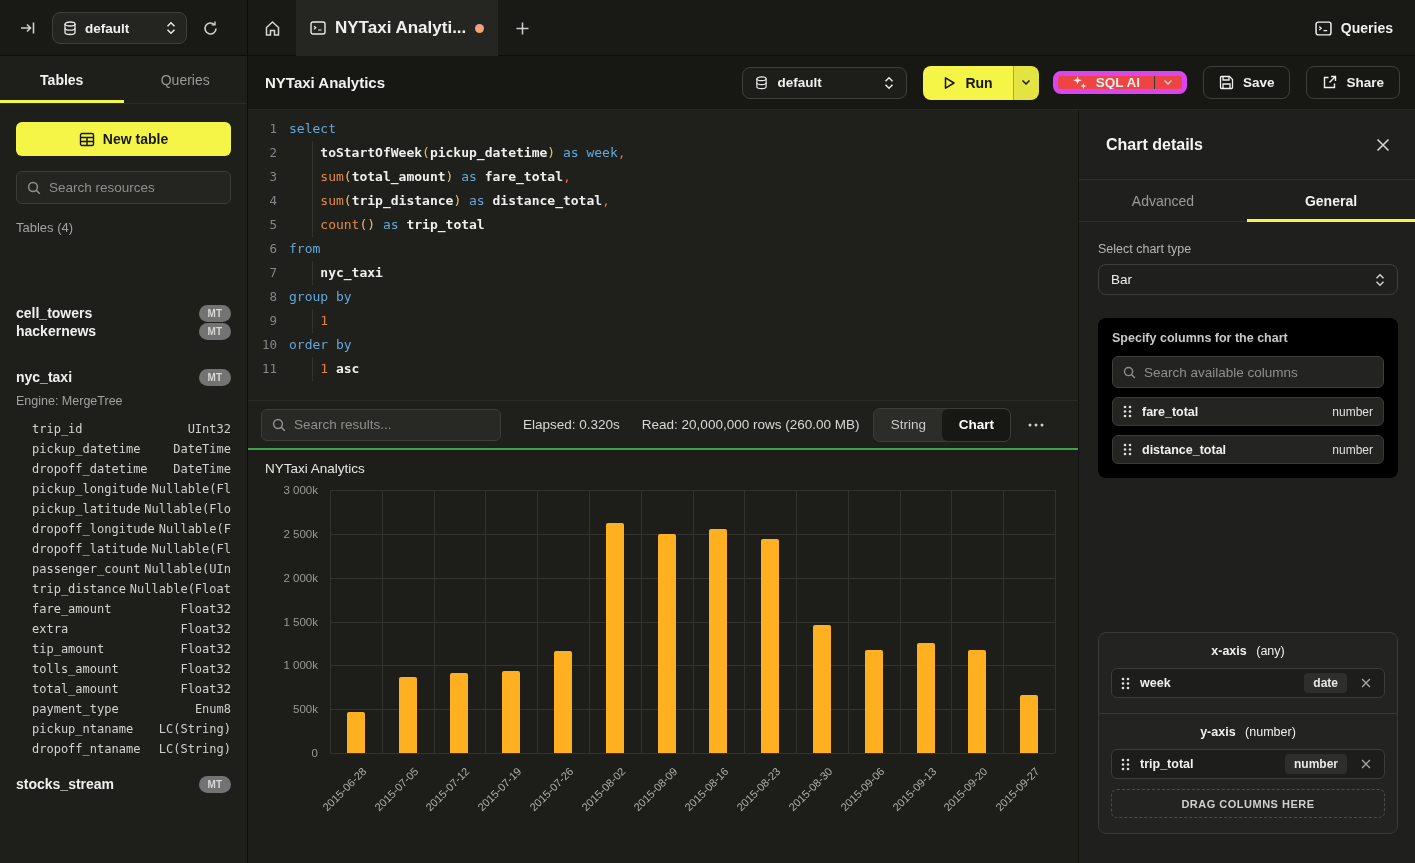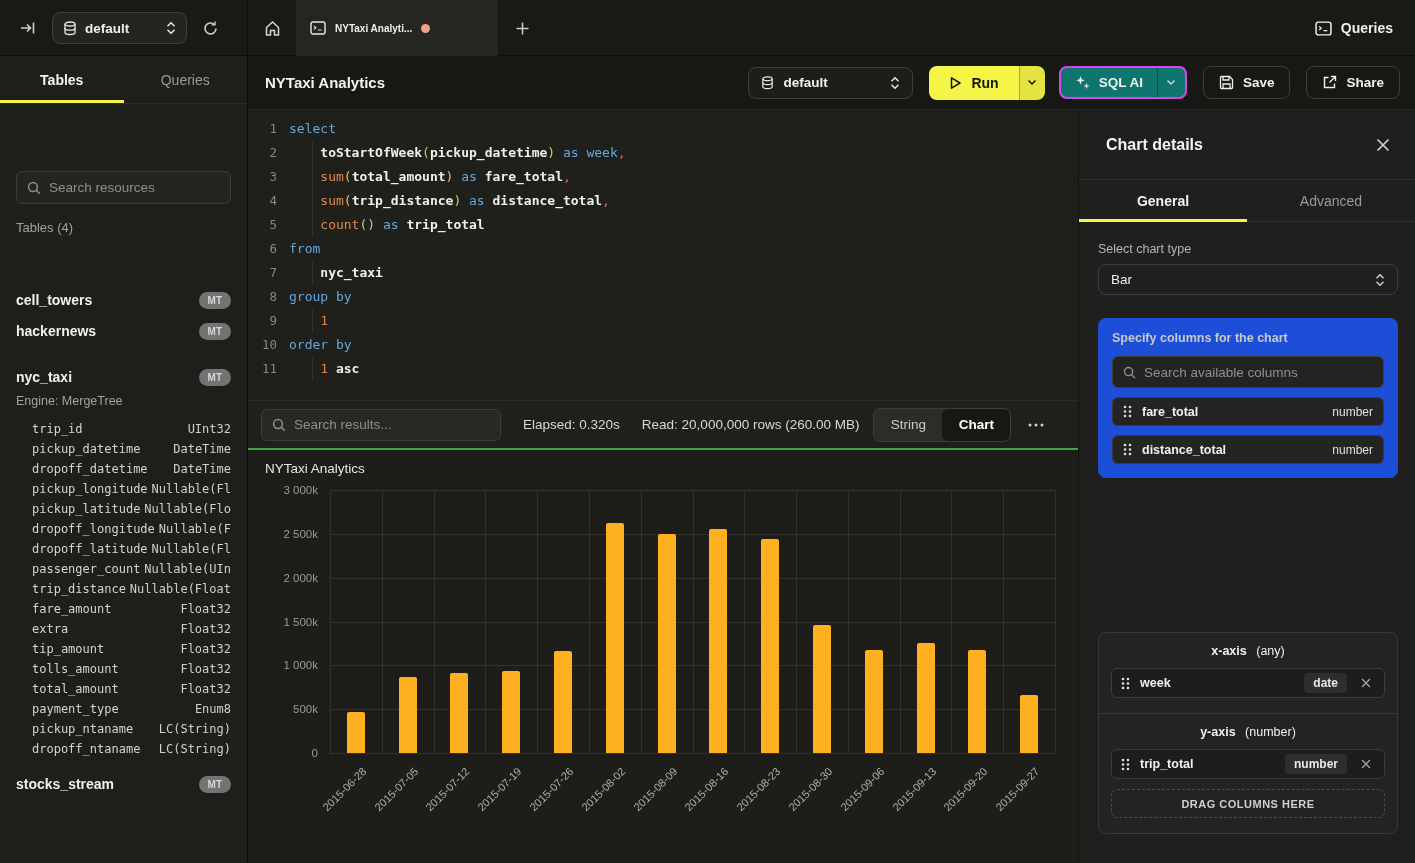--- a/index.html
+++ b/index.html
@@ -12,21 +12,21 @@
   .topbar-left { position:absolute; left:0; top:0; width:248px; height:56px; display:flex; align-items:center; border-right:1px solid #0c0c0a; }
   .icon-btn { display:flex; align-items:center; justify-content:center; color:#cfcfcd; cursor:pointer; }
   .collapse-btn { width:32px; height:32px; margin-left:12px; }
   .db-selector { margin-left:8px; width:135px; height:32px; background:#242421; border:1px solid #3f3f3c; border-radius:8px; display:flex; align-items:center; padding:0 10px; gap:8px; cursor:pointer; }
   .db-selector .lbl { flex:1; font-size:13.5px; font-weight:600; color:#f0f0ee; }
   .refresh-btn { width:30px; height:30px; margin-left:8px; }
 
   .tabstrip { position:absolute; left:248px; top:0; right:0; height:56px; display:flex; align-items:stretch; }
   .home-btn { width:48px; display:flex; align-items:center; justify-content:center; color:#d6d6d4; cursor:pointer; }
   .query-tab { width:202px; background:#252521; display:flex; align-items:center; gap:9px; padding:0 14px; cursor:pointer; }
-  .query-tab .t-title { font-size:10px; font-weight:600; color:#f0f0ee; white-space:nowrap; overflow:hidden; }
+  .query-tab .t-title { font-size:17px; font-weight:600; color:#f0f0ee; white-space:nowrap; overflow:hidden; }
   .tab-dot { width:9px; height:9px; border-radius:50%; background:#EFA27E; flex:none; }
   .newtab-btn { width:48px; display:flex; align-items:center; justify-content:center; color:#cfcfcd; font-size:20px; cursor:pointer; }
   .topbar-queries { position:absolute; right:22px; top:0; height:56px; display:flex; align-items:center; gap:9px; color:#f0f0ee; font-size:14px; font-weight:600; cursor:pointer; }
 
   
   .sidebar { position:absolute; left:0; top:56px; width:248px; bottom:0; background:#1e1e1b; border-right:1px solid #0c0c0a; }
   .side-tabs { height:48px; display:flex; border-bottom:1px solid #2b2b28; }
   .side-tab { flex:1; display:flex; align-items:center; justify-content:center; font-size:14px; color:#9a9a98; cursor:pointer; position:relative; }
   .side-tab.active { color:#f2f2f0; font-weight:600; }
   .side-tab.active::after { content:""; position:absolute; left:0; right:0; bottom:0; height:3px; background:#F5F548; }
@@ -46,21 +46,21 @@
 
   
   .toolbar { position:absolute; left:248px; top:56px; right:0; height:54px; background:#171714; border-bottom:1px solid #262623; display:flex; align-items:center; }
   .toolbar .q-title { margin-left:17px; font-size:15px; font-weight:600; color:#f2f2f0; }
   .toolbar-right { margin-left:auto; margin-right:15px; display:flex; align-items:center; }
   .tb-db { width:165px; height:32px; background:#1d1d1a; border:1px solid #3e3e3b; border-radius:8px; display:flex; align-items:center; gap:9px; padding:0 12px; cursor:pointer; }
   .tb-db .lbl { flex:1; font-size:13.5px; font-weight:600; color:#f0f0ee; }
   .run-btn { margin-left:16px; height:34px; border-radius:8px; overflow:hidden; display:flex; align-items:stretch; cursor:pointer; }
   .run-main { background:#F5F548; display:flex; align-items:center; gap:9px; padding:0 20px; color:#161613; font-size:14px; font-weight:600; }
   .run-caret { width:26px; background:#E3E342; display:flex; align-items:center; justify-content:center; color:#161613; border-left:1px solid rgba(0,0,0,0.25); }
-  .sqlai-btn { margin-left:14px; height:33px; background:#0f766e; border:2px solid #d946ef; border-radius:8px; display:flex; align-items:stretch; overflow:hidden; cursor:pointer; }
+  .sqlai-btn { margin-left:14px; height:23px; background:#ef4444; border:5px solid #d946ef; border-radius:8px; display:flex; align-items:stretch; overflow:hidden; cursor:pointer; }
   .sqlai-main { display:flex; align-items:center; gap:9px; padding:0 14px; font-size:13.5px; font-weight:600; color:#f0f0ee; }
   .sqlai-caret { width:28px; display:flex; align-items:center; justify-content:center; color:#cfcfcd; border-left:1px solid #3a3a37; }
   .ghost-btn { margin-left:16px; height:33px; background:transparent; border:1px solid #3e3e3b; border-radius:8px; display:flex; align-items:center; gap:9px; padding:0 15px; font-size:13.5px; font-weight:600; color:#f0f0ee; cursor:pointer; }
 
   
   .editor { position:absolute; left:248px; top:110px; width:830px; height:290px; background:#1f1f1b; padding-top:7px; cursor:text; }
   .code-line { position:relative; height:24px; line-height:24px; padding-left:41px; font-family:"DejaVu Sans Mono", monospace; font-size:13px; white-space:pre; }
   .code-line .gutter { position:absolute; left:0; top:0; width:29px; text-align:right; color:#86868a; font-size:12.5px; }
   .code-line.indented::before { content:""; position:absolute; left:64px; top:0; bottom:0; border-left:1px solid #34342f; }
   .tk-k { color:#64A8DC; }
@@ -95,21 +95,21 @@
   .dt-header { height:70px; display:flex; align-items:center; justify-content:space-between; padding:0 20px 0 27px; border-bottom:1px solid #2f2f2d; }
   .dt-header .h-title { font-size:16px; font-weight:700; color:#f4f4f2; }
   .dt-close { width:24px; height:24px; color:#d6d6d4; }
   .dt-tabs { height:42px; display:flex; border-bottom:1px solid #2f2f2d; }
   .dt-tab { flex:1; display:flex; align-items:center; justify-content:center; font-size:14px; color:#9a9a98; cursor:pointer; position:relative; }
   .dt-tab.active { color:#f2f2f0; font-weight:600; }
   .dt-tab.active::after { content:""; position:absolute; left:0; right:0; bottom:-1px; height:3px; background:#F5F548; }
   .dt-label { position:absolute; left:19px; font-size:12.5px; color:#b6b6b4; }
   .type-select { position:absolute; left:19px; right:17px; top:154px; height:31px; border:1px solid #3e3e3b; border-radius:8px; display:flex; align-items:center; padding:0 12px; cursor:pointer; }
   .type-select .lbl { flex:1; font-size:13.5px; color:#f0f0ee; }
-  .spec-card { position:absolute; left:19px; right:17px; top:208px; height:160px; background:#1d4ed8; border-radius:8px; padding:13px 14px; }
+  .spec-card { position:absolute; left:19px; right:17px; top:208px; height:160px; background:#000000; border-radius:8px; padding:13px 14px; }
   .spec-title { font-size:12.5px; font-weight:600; color:#c9c9c7; }
   .col-search { margin-top:11px; height:32px; border:1px solid #3e3e3b; border-radius:6px; background:#232321; display:flex; align-items:center; gap:8px; padding:0 10px; }
   .pill { margin-top:9px; height:29px; border:1px solid #3a3a38; background:#242422; border-radius:6px; display:flex; align-items:center; gap:10px; padding:0 10px; cursor:grab; }
   .pill .p-name { flex:1; font-size:12.5px; font-weight:600; color:#f0f0ee; }
   .pill .p-type { font-size:12px; color:#e0e0de; }
   .axis-card { position:absolute; left:19px; right:17px; top:522px; background:#232321; border:1px solid #383836; border-radius:8px; }
   .axis-section { padding:11px 12px 15px; }
   .axis-section + .axis-section { border-top:1px solid #383836; }
   .axis-head { text-align:center; font-size:12.5px; color:#f0f0ee; margin-bottom:10px; }
   .axis-head .ax-name { font-weight:700; }
@@ -185,31 +185,40 @@
       </span>
     <span>Queries</span>
   </div>
 </div>
 
 <div class="sidebar">
   <div class="side-tabs">
     <div class="side-tab active">Tables</div>
     <div class="side-tab">Queries</div>
   </div>
+  <div class="newtable-btn">
+    <span>
+        <svg width="16" height="15" viewBox="0 0 16 15" fill="none" stroke="currentColor" stroke-width="1.4">
+          <rect x="1.5" y="1.5" width="13" height="12" rx="1.5"></rect>
+          <path d="M1.5 5.5h13M8 5.5V13.5M1.5 9.5h13"></path>
+        </svg>
+      </span>
+    <span>New table</span>
+  </div>
   <div class="side-search">
     <span>
         <svg width="14" height="14" viewBox="0 0 14 14" fill="none" stroke="#8f8f8d" stroke-width="1.5">
           <circle cx="6" cy="6" r="4.4"></circle>
           <path d="M9.4 9.4L12.8 12.8"></path>
         </svg>
       </span>
     <input placeholder="Search resources" style="">
   </div>
   <div class="tables-header">Tables (4)</div>
-  <div class="table-row" style="top:232px;">
+  <div class="table-row" style="top:245px;">
     <span class="t-name">cell_towers</span>
     <span class="mt-badge">MT</span>
   </div>
   <div class="table-row" style="top:263px;">
     <span class="t-name">hackernews</span>
     <span class="mt-badge">MT</span>
   </div>
   <div class="table-row" style="top:309px;">
     <span class="t-name">nyc_taxi</span>
     <span class="mt-badge">MT</span>
@@ -465,22 +474,22 @@
 <div class="details">
   <div class="dt-header">
     <span class="h-title">Chart details</span>
     <span class="icon-btn dt-close">
       <svg width="14" height="14" viewBox="0 0 14 14" fill="none" stroke="currentColor" stroke-width="1.6">
           <path d="M1.5 1.5l11 11M12.5 1.5l-11 11"></path>
         </svg>
     </span>
   </div>
   <div class="dt-tabs">
+    <div class="dt-tab">Advanced</div>
     <div class="dt-tab active">General</div>
-    <div class="dt-tab">Advanced</div>
   </div>
   <div class="dt-label" style="top:132px;">Select chart type</div>
   <div class="type-select">
     <span class="lbl">Bar</span>
     <span>
         <svg width="10" height="14" viewBox="0 0 10 14" fill="none" stroke="#cfcfcd" stroke-width="1.5">
           <path d="M1.5 5.2L5 1.8l3.5 3.4M1.5 8.8L5 12.2l3.5-3.4"></path>
         </svg>
       </span>
   </div>

